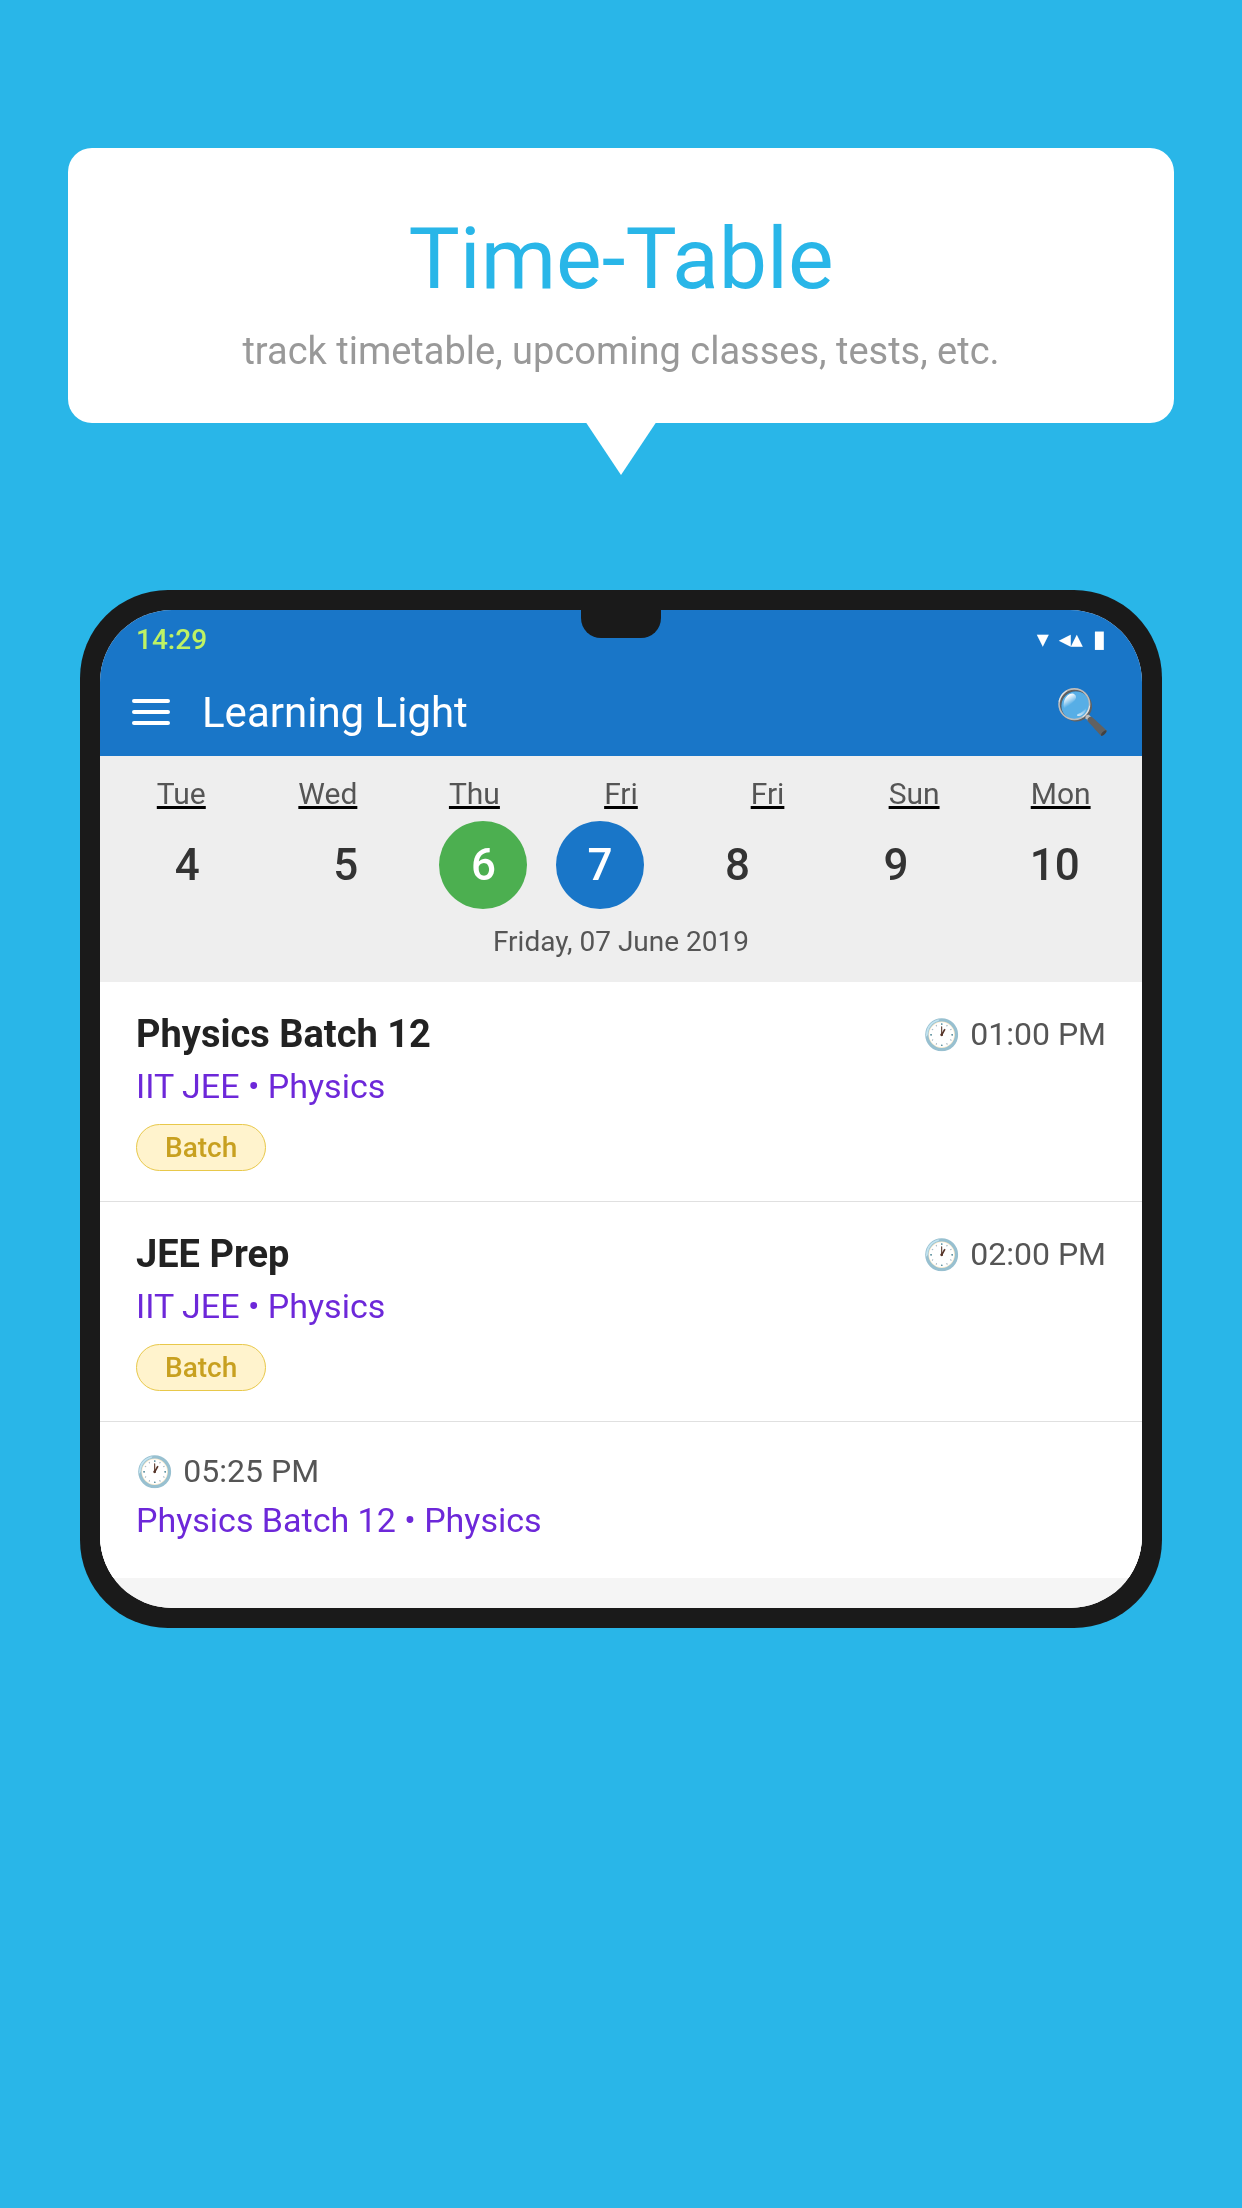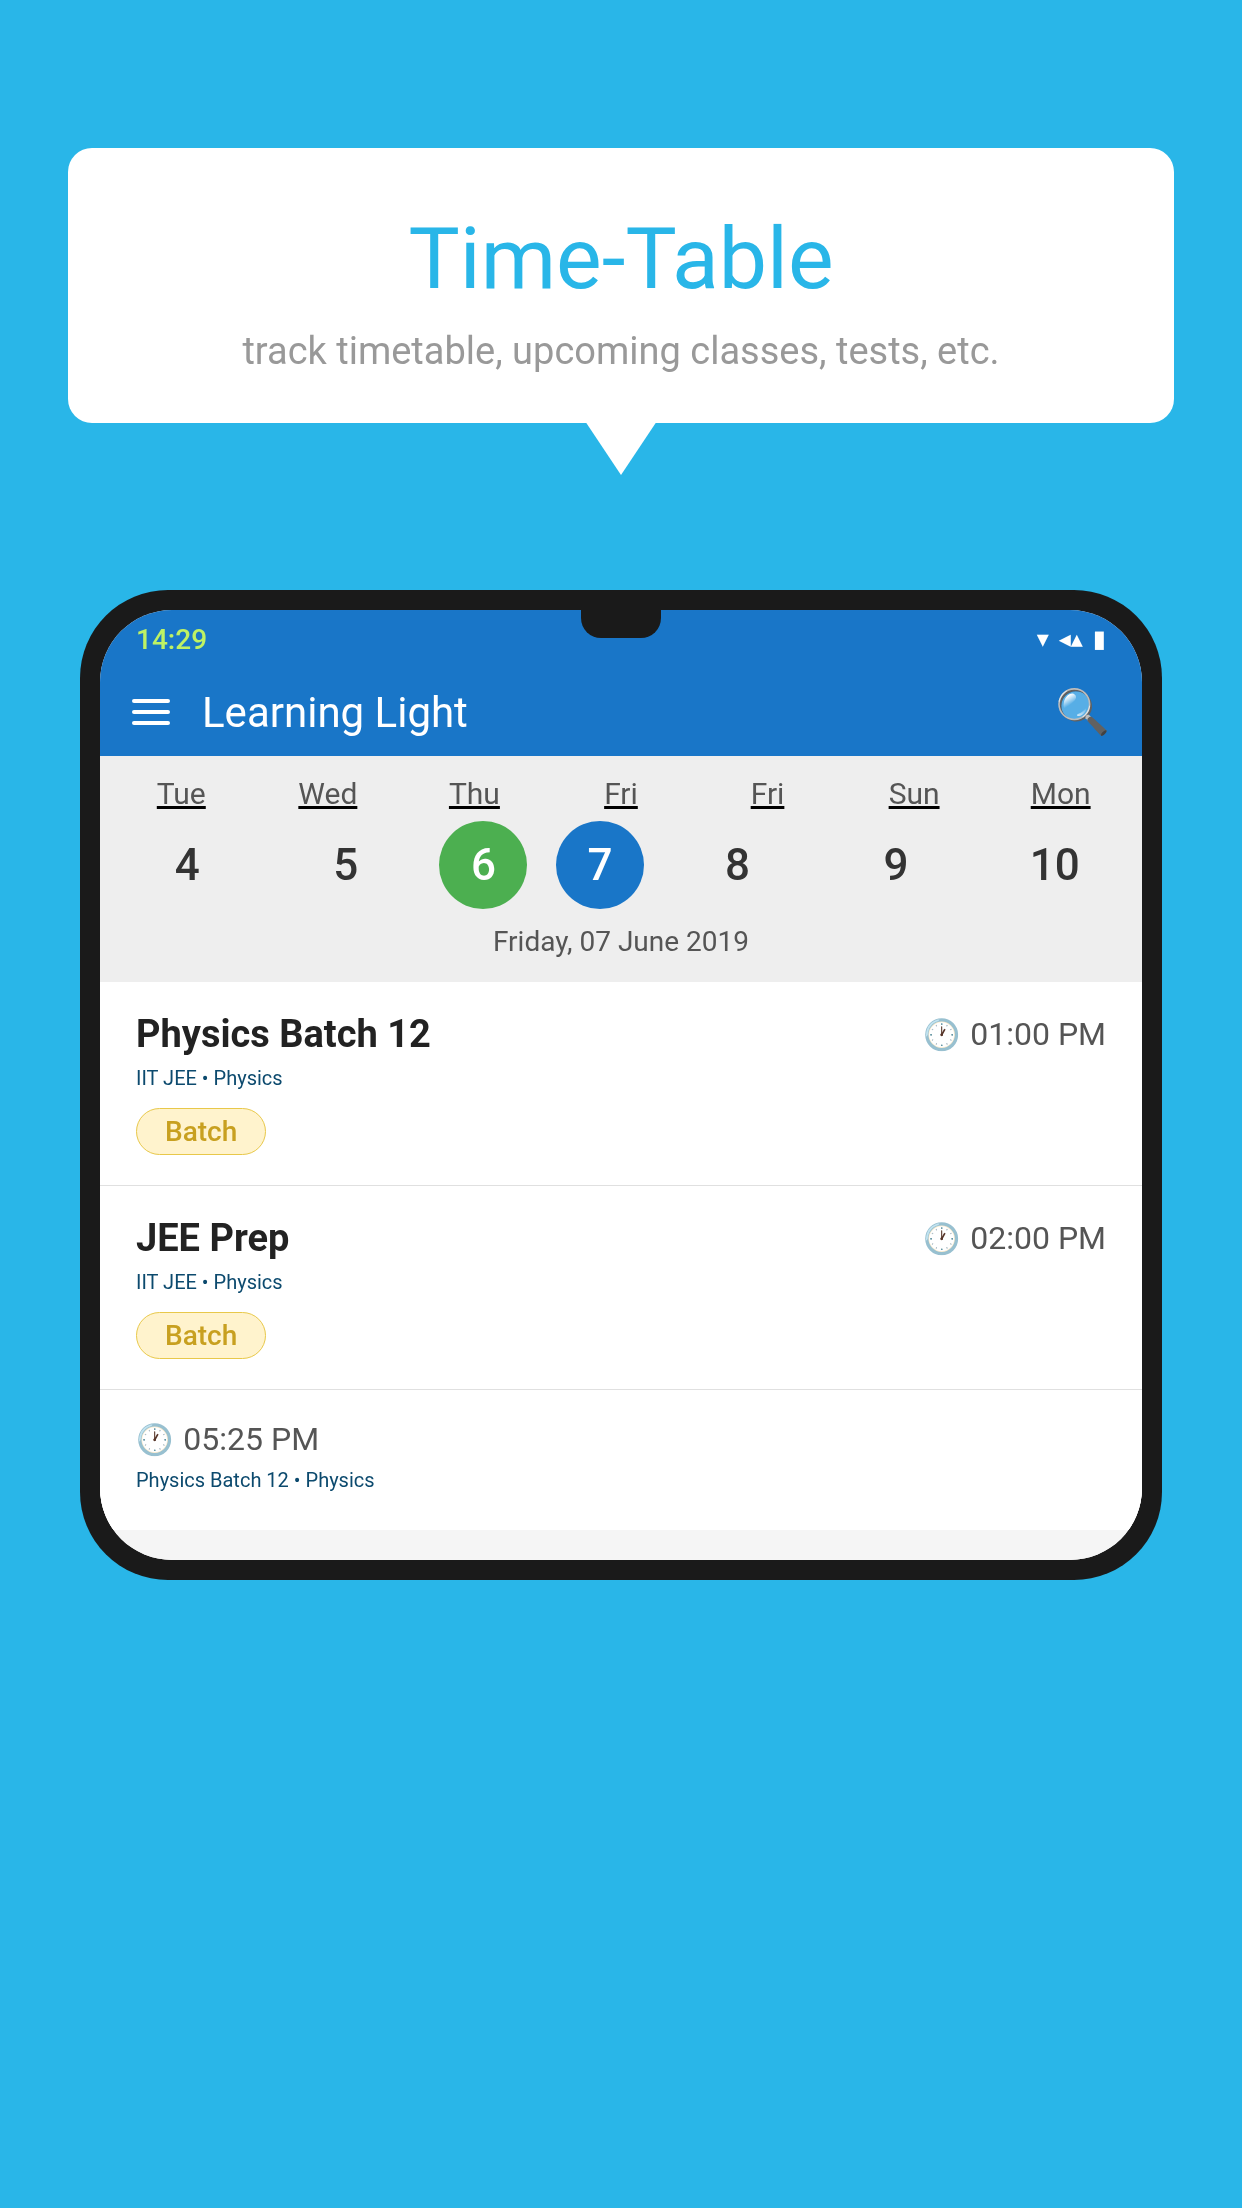--- a/index.html
+++ b/index.html
@@ -248,22 +248,22 @@
       font-size: 32px;
       color: #555;
     }
 
     .clock-icon {
       font-size: 30px;
       color: #777;
     }
 
     .class-meta {
-      font-size: 20px;
-      color: #0c4a6e;
+      font-size: 34px;
+      color: #6d28d9;
       margin-bottom: 18px;
     }
 
     .batch-badge {
       display: inline-block;
       background: #fff3cd;
       color: #c8a020;
       border: 1px solid #e8c84a;
       border-radius: 30px;
       padding: 6px 28px;

